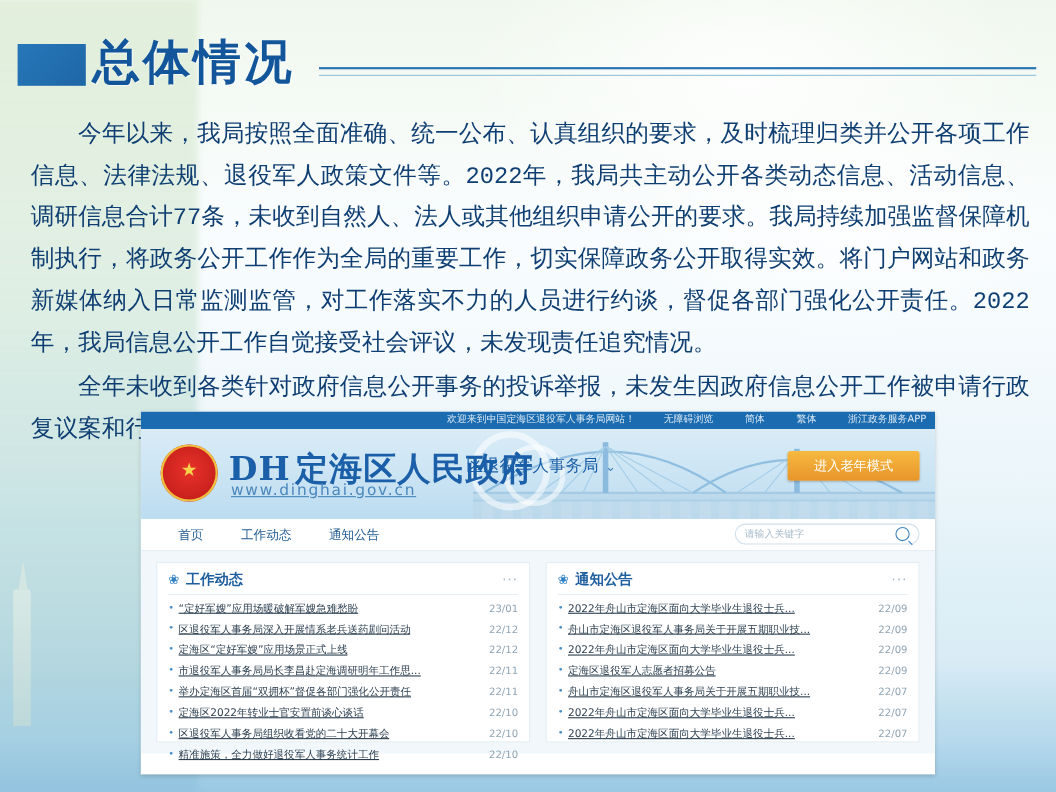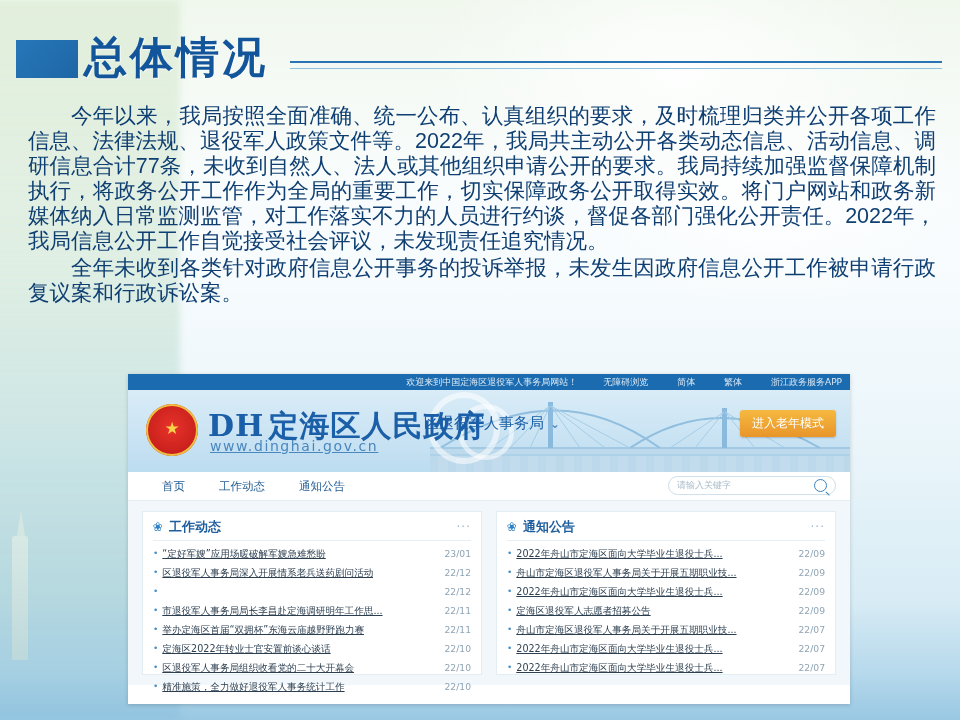--- a/index.html
+++ b/index.html
@@ -108,23 +108,23 @@
     left: 290px; top: 40px;
     width: 652px; height: 0;
     border-top: 1px solid #8fc0de;
   }
 
   
   .body-text {
     position: absolute;
     left: 28px; top: 104px;
     width: 908px;
-    font-family: Liberation Sans, sans-serif;
+    font-family: Liberation Mono, monospace;
     font-size: 21.5px;
-    line-height: 25px;
+    line-height: 38px;
     color: #0f3f72;
     text-align: justify;
     text-justify: inter-ideograph;
   }
   .body-text p {
     margin: 0 0 2px 0;
     text-indent: 2em;
   }
 
   
@@ -220,21 +220,21 @@
     color: #1a5fa8;
     white-space: nowrap;
   }
   .gov-dept .caret { font-size: 12px; margin-left: 6px; color: #3d7fb8; }
   .elder-btn {
     position: absolute;
     right: 14px; top: 20px;
     background: linear-gradient(to bottom, #f6b940, #e8952a);
     color: #ffffff;
     font-size: 12px;
-    padding: 5px 12px;
+    padding: 5px 24px;
     border-radius: 3px;
     white-space: nowrap;
     box-shadow: 0 1px 2px rgba(0,0,0,0.2);
   }
   .shot-nav {
     height: 28px;
     background: #ffffff;
     border-bottom: 1px solid #e4eef5;
     display: flex;
     align-items: center;
@@ -471,30 +471,31 @@
           <span class="txt">“定好军嫂”应用场暖破解军嫂急难愁盼</span>
           <span class="date">23/01</span>
         </div>
         <div class="news-item">
           <span class="dot">•</span>
           <span class="txt">区退役军人事务局深入开展情系老兵送药剧问活动</span>
           <span class="date">22/12</span>
         </div>
         <div class="news-item">
           <span class="dot">•</span>
+          <span class="txt">定海区“定好军嫂”应用场景正式上线</span>
           <span class="date">22/12</span>
         </div>
         <div class="news-item">
           <span class="dot">•</span>
           <span class="txt">市退役军人事务局局长李昌赴定海调研明年工作思...</span>
           <span class="date">22/11</span>
         </div>
         <div class="news-item">
           <span class="dot">•</span>
-          <span class="txt">举办定海区首届“双拥杯”东海云庙越野野跑力赛</span>
+          <span class="txt">举办定海区首届“双拥杯”督促各部门强化公开责任</span>
           <span class="date">22/11</span>
         </div>
         <div class="news-item">
           <span class="dot">•</span>
           <span class="txt">定海区2022年转业士官安置前谈心谈话</span>
           <span class="date">22/10</span>
         </div>
         <div class="news-item">
           <span class="dot">•</span>
           <span class="txt">区退役军人事务局组织收看党的二十大开幕会</span>

